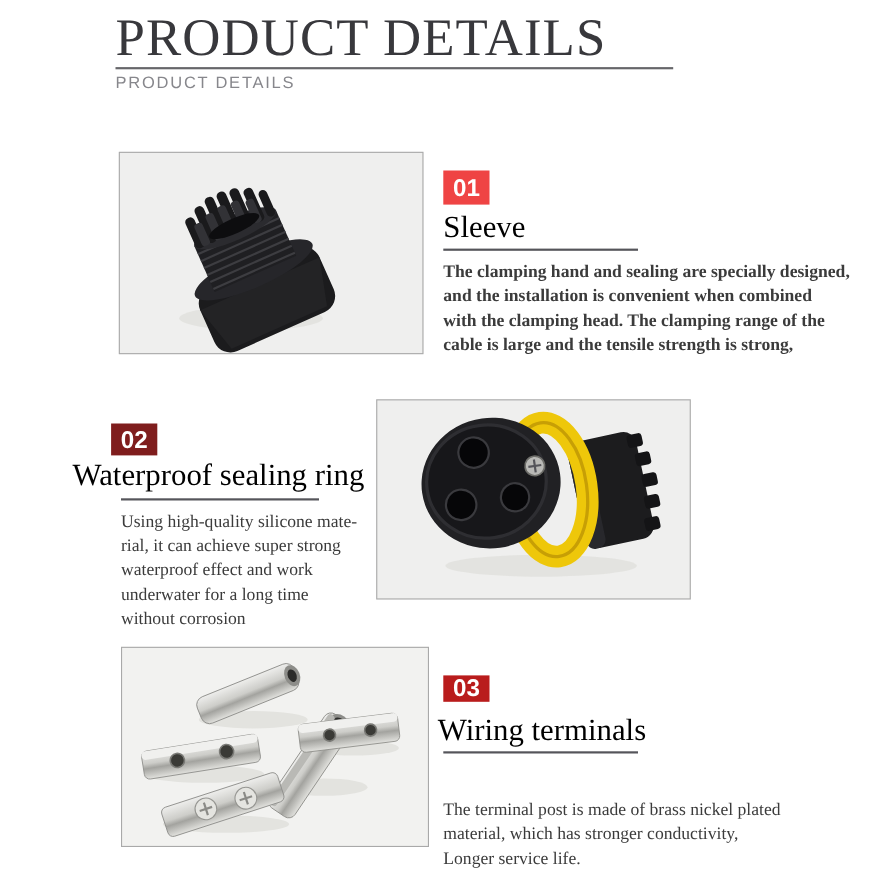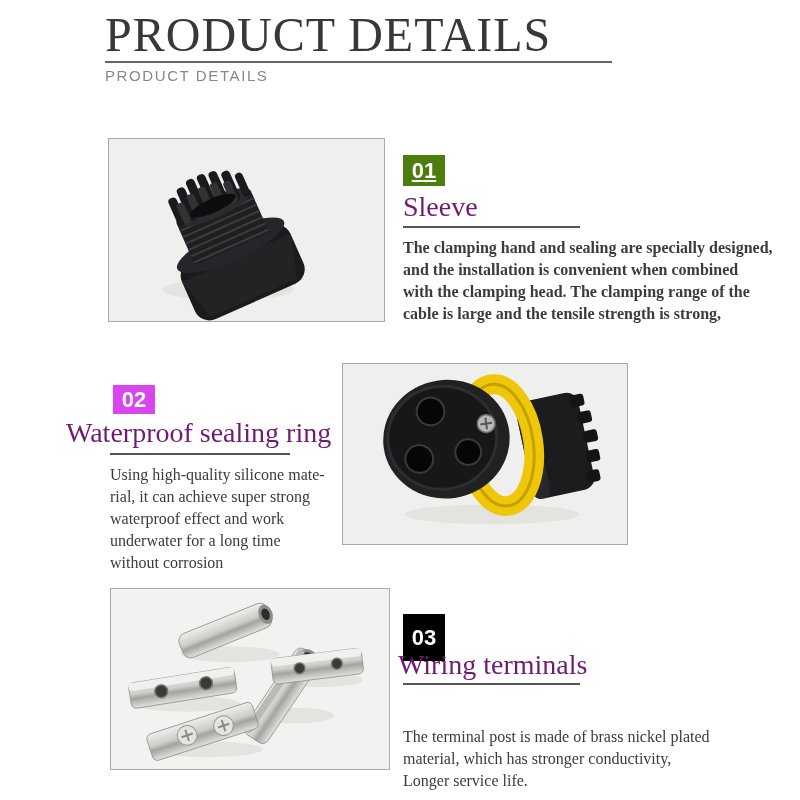--- a/index.html
+++ b/index.html
@@ -15,21 +15,21 @@
              color:#87878c;white-space:nowrap;}
 
   
   .photo-box{background:#efefee;border:1px solid #a9a9a9;box-sizing:border-box;}
   .photo-box svg{display:block;width:100%;height:100%;}
 
   
   .num-badge{display:flex;align-items:center;justify-content:center;
              font-family:"Liberation Sans", sans-serif;font-weight:bold;
              font-size:22px;color:#ffffff;}
-  .sec-title{font-family:"Liberation Serif", serif;font-size:28px;color:#701a75;
+  .sec-title{font-family:"Liberation Serif", serif;font-size:28px;color:#000000;
              line-height:34px;white-space:nowrap;}
   .sec-rule{background:#55555a;height:2px;}
   .para{font-family:"Liberation Serif", serif;font-size:16px;line-height:22px;
         color:#3b3b3b;white-space:pre-line;}
 </style>
 </head>
 <body>
 
 <div class="page">
 
@@ -71,31 +71,31 @@
           <rect x="-21" y="-58" width="8" height="26" rx="3"></rect>
           <rect x="-8" y="-60" width="8" height="28" rx="3"></rect>
           <rect x="5" y="-59" width="8" height="27" rx="3"></rect>
           <rect x="18" y="-55" width="8" height="23" rx="3"></rect>
         </g>
         <ellipse cx="0" cy="-38" rx="25" ry="7" fill="#0d0d0f"></ellipse>
       </g>
     </svg>
   </div>
 
-  <div class="abs num-badge" style="left:403px;top:155px;width:42px;height:31px;background:#4d7c0f;text-decoration:underline;">
+  <div class="abs num-badge" style="left:403px;top:155px;width:42px;height:31px;background:#ef4444;">
     <span>01</span>
   </div>
   <div class="abs sec-title" style="left:403px;top:190px;">Sleeve</div>
   <div class="abs sec-rule" style="left:403px;top:226px;width:177px;"></div>
   <div class="abs para" style="left:403px;top:237px;width:390px;font-weight:bold;">The clamping hand and sealing are specially designed,
 and the installation is convenient when combined
 with the clamping head. The clamping range of the
 cable is large and the tensile strength is strong,</div>
 
-  <div class="abs num-badge" style="left:113px;top:385px;width:42px;height:29px;background:#d946ef;">
+  <div class="abs num-badge" style="left:101px;top:385px;width:42px;height:29px;background:#7f1d1d;">
     <span>02</span>
   </div>
   <div class="abs sec-title" style="left:66px;top:416px;">Waterproof sealing ring</div>
   <div class="abs sec-rule" style="left:110px;top:453px;width:180px;"></div>
   <div class="abs para" style="left:110px;top:464px;width:250px;">Using high-quality silicone mate-
 rial, it can achieve super strong
 waterproof effect and work
 underwater for a long time
 without corrosion</div>
 
@@ -183,21 +183,21 @@
 
       <g transform="translate(208,78) rotate(-7)">
         <rect x="-46" y="-13" width="92" height="26" rx="5" fill="url(#met)" stroke="#90908c" stroke-width="0.8"></rect>
         <rect x="-46" y="-13" width="92" height="8" rx="4" fill="#f0f0ee"></rect>
         <circle cx="-18" cy="0" r="5.5" fill="#3a3a36" stroke="#7a7a76" stroke-width="1.5"></circle>
         <circle cx="20" cy="0" r="5.5" fill="#3a3a36" stroke="#7a7a76" stroke-width="1.5"></circle>
       </g>
     </svg>
   </div>
 
-  <div class="abs num-badge" style="left:403px;top:614px;width:42px;height:47px;background:#000000;">
+  <div class="abs num-badge" style="left:403px;top:614px;width:42px;height:24px;background:#b91c1c;">
     <span>03</span>
   </div>
   <div class="abs sec-title" style="left:398px;top:648px;">Wiring terminals</div>
   <div class="abs sec-rule" style="left:403px;top:683px;width:177px;"></div>
   <div class="abs para" style="left:403px;top:694px;width:390px;margin-top:32px;">The terminal post is made of brass nickel plated
 material, which has stronger conductivity,
 Longer service life.</div>
 
 </div>
 

